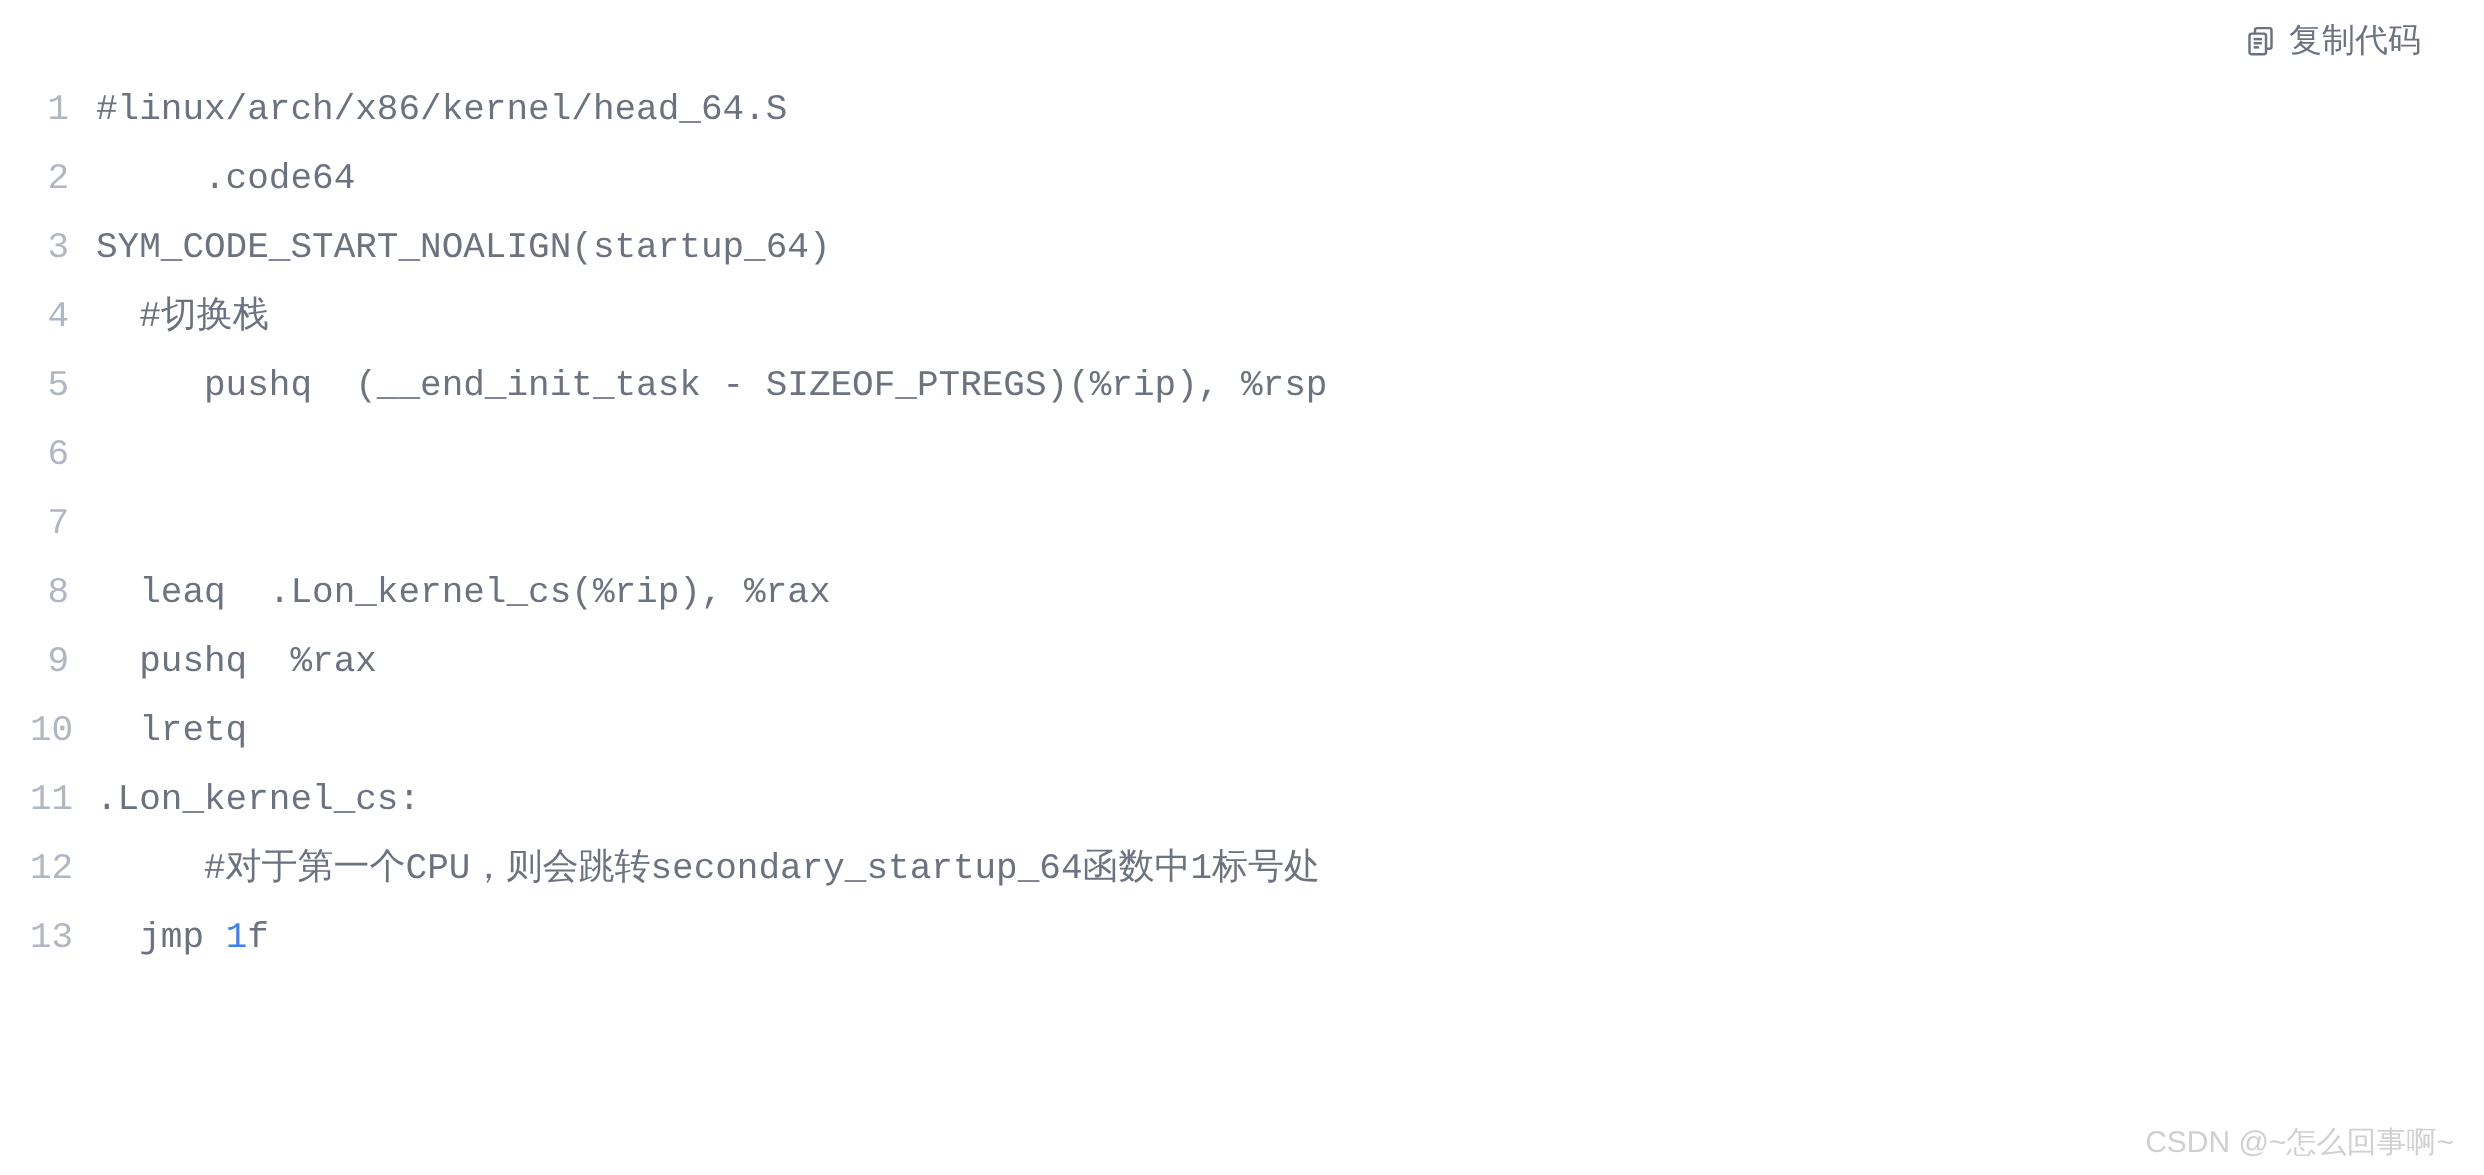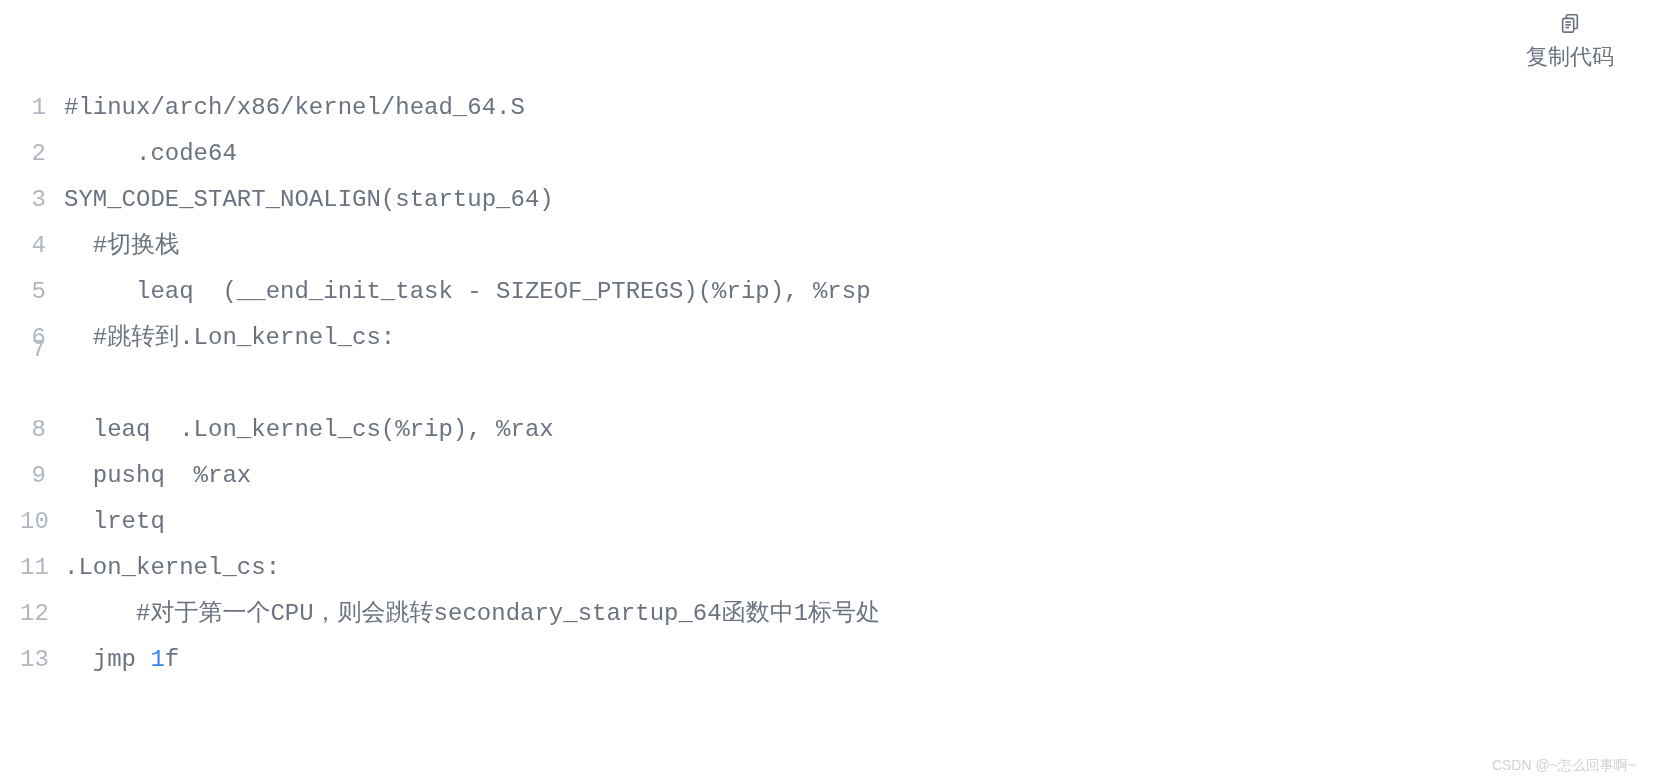--- a/index.html
+++ b/index.html
@@ -15,21 +15,20 @@
       position: absolute;
       top: 12px;
       right: 42px;
       display: flex;
       align-items: center;
       gap: 8px;
       color: #6b7280;
       font-size: 22px;
       cursor: pointer;
       font-family: -apple-system, "PingFang SC", "Microsoft YaHei", sans-serif;
-      flex-direction: column;
     }
     .copy-icon {
       width: 22px;
       height: 22px;
       display: inline-flex;
       align-items: center;
       justify-content: center;
     }
     .code-area {
       padding-top: 62px;
@@ -48,31 +47,30 @@
       text-align: right;
       padding-right: 18px;
       flex-shrink: 0;
       font-variant-numeric: tabular-nums;
       user-select: none;
     }
     .code-content {
       color: #6b7280;
       white-space: pre;
       font-family: "Menlo", "Monaco", "Consolas", "Courier New", monospace;
-      margin-top: 34px;
     }
     .num-literal {
       color: #3b82f6;
     }
     .watermark {
       position: absolute;
       bottom: 8px;
       right: 20px;
       color: rgba(120,120,120,0.35);
-      font-size: 14px;
+      font-size: 20px;
       font-family: -apple-system, "PingFang SC", "Microsoft YaHei", sans-serif;
     }
     .cn { font-family: Liberation Mono, monospace; }
   </style>
 </head>
 <body>
 
 <div class="copy-button">
   <span class="copy-icon">
     <svg width="22" height="22" viewBox="0 0 24 24" fill="none" stroke="#6b7280" stroke-width="1.8">
@@ -98,25 +96,24 @@
   <div class="code-line">
     <span class="line-number">3</span>
     <span class="code-content">SYM_CODE_START_NOALIGN(startup_64)</span>
   </div>
   <div class="code-line">
     <span class="line-number">4</span>
     <span class="code-content cn">  #切换栈</span>
   </div>
   <div class="code-line">
     <span class="line-number">5</span>
-    <span class="code-content">     leaq  (__end_init_task - SIZEOF_PTREGS)(%rip), %rsp</span>
+    <span class="code-content">     pushq  (__end_init_task - SIZEOF_PTREGS)(%rip), %rsp</span>
   </div>
   <div class="code-line">
     <span class="line-number">6</span>
-    <span class="code-content cn">  #跳转到.Lon_kernel_cs:</span>
   </div>
   <div class="code-line">
     <span class="line-number">7</span>
   </div>
   <div class="code-line">
     <span class="line-number">8</span>
     <span class="code-content">  leaq  .Lon_kernel_cs(%rip), %rax</span>
   </div>
   <div class="code-line">
     <span class="line-number">9</span>

